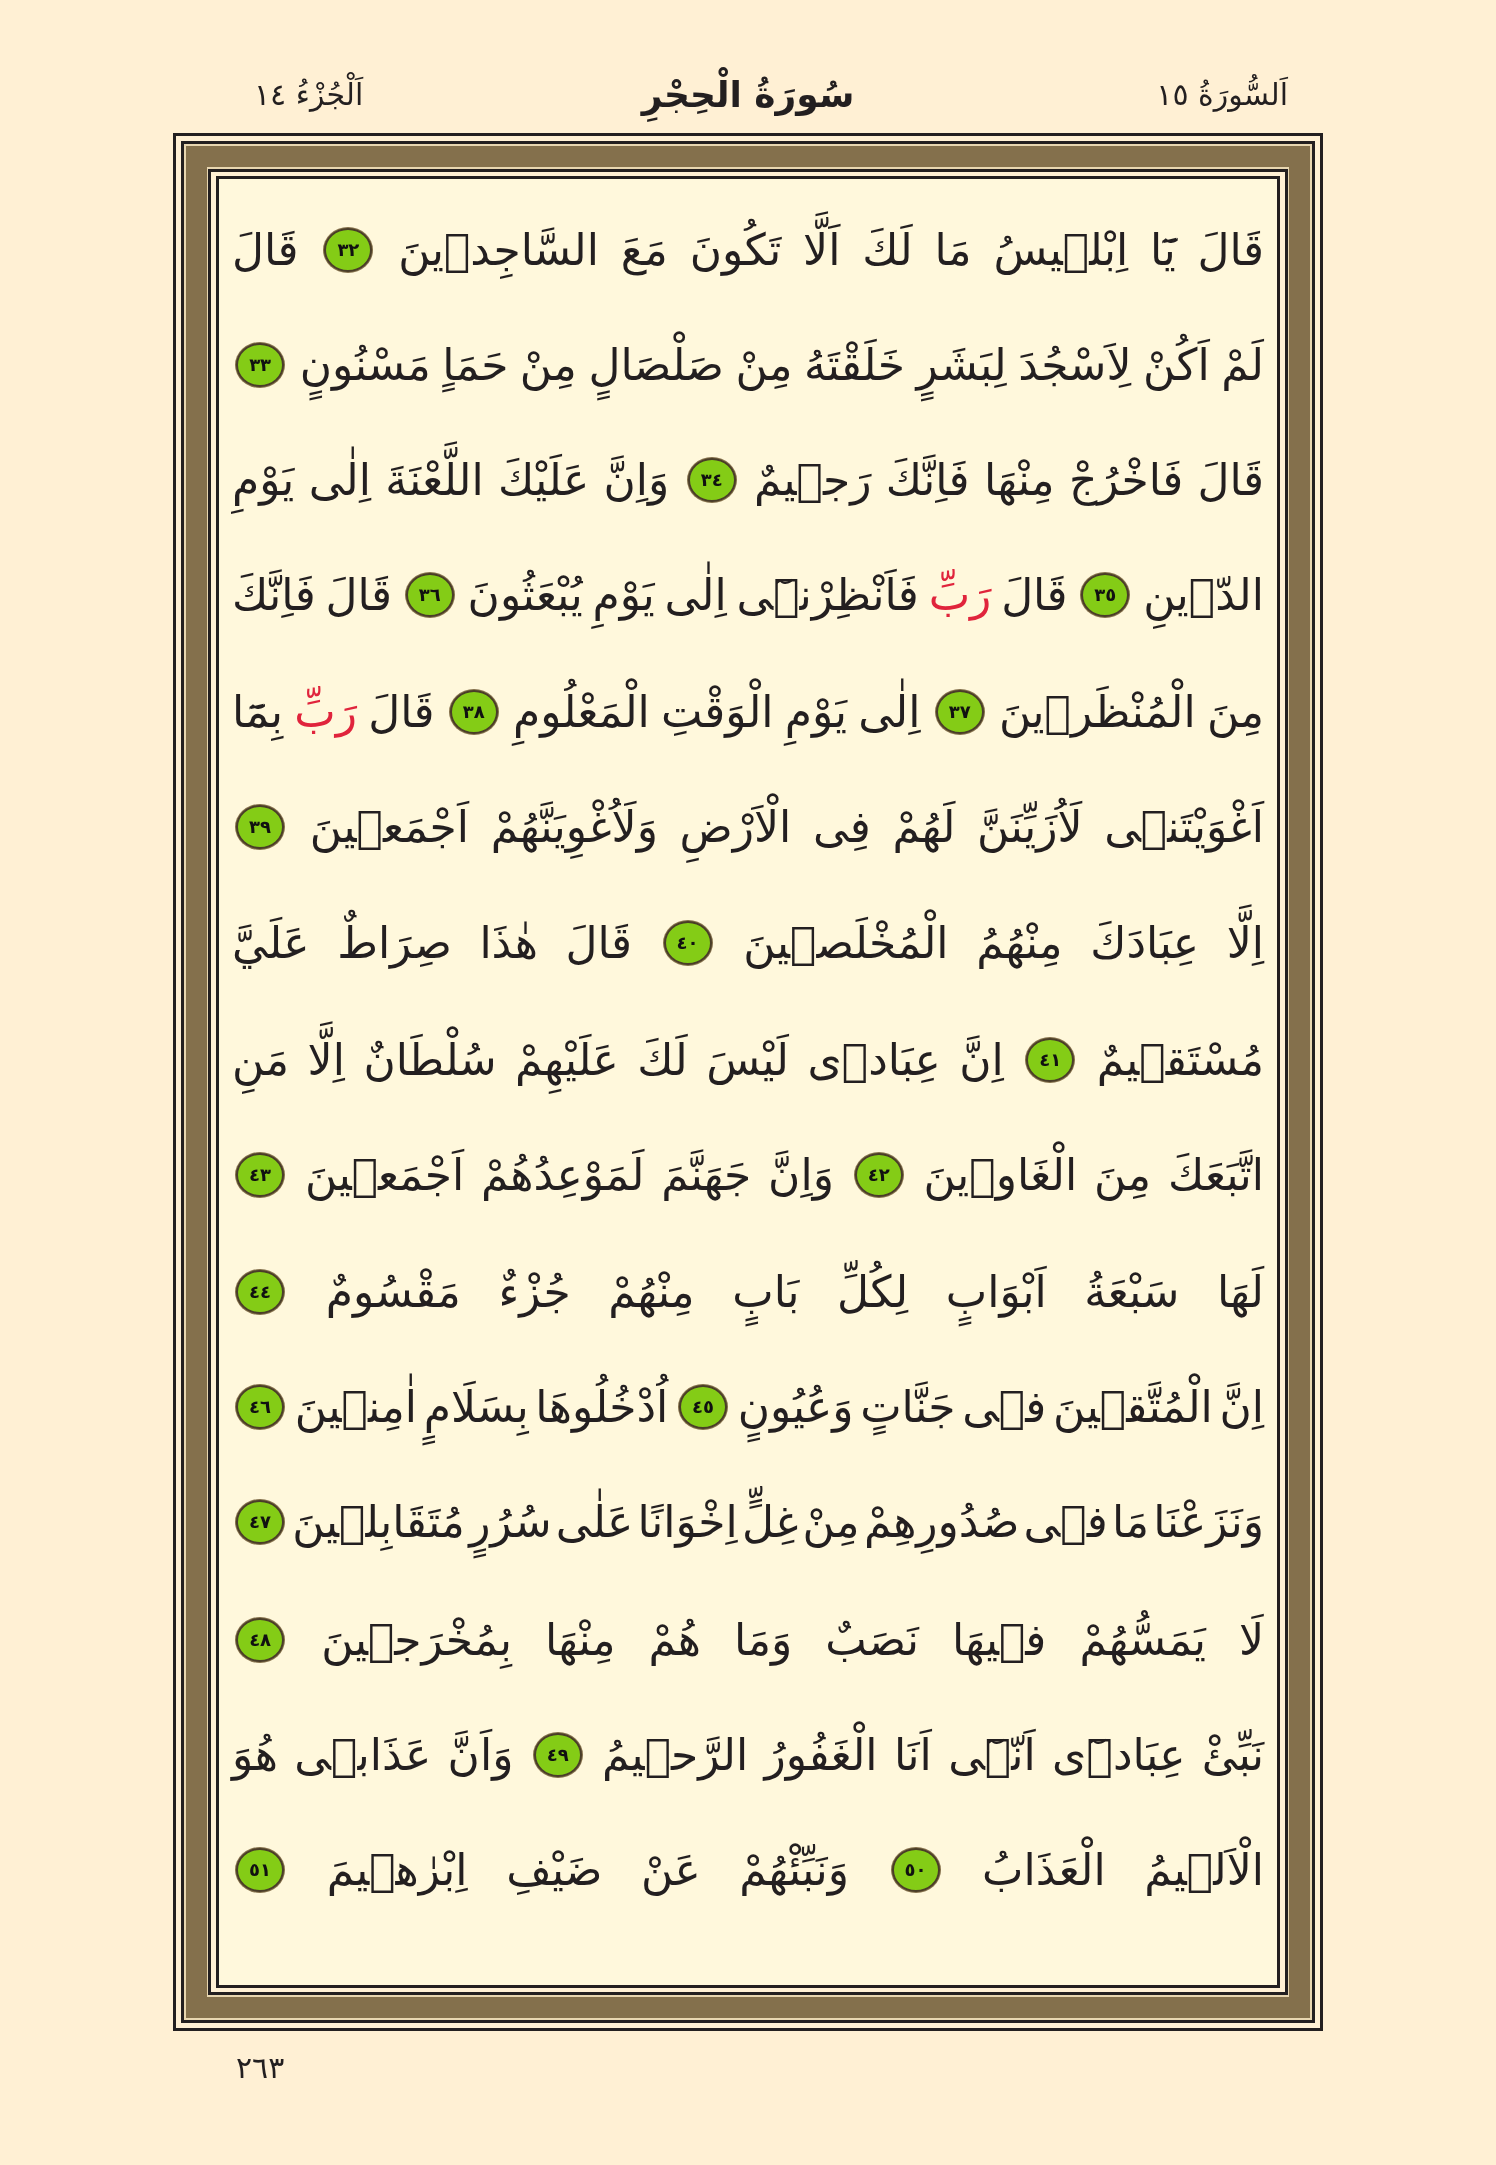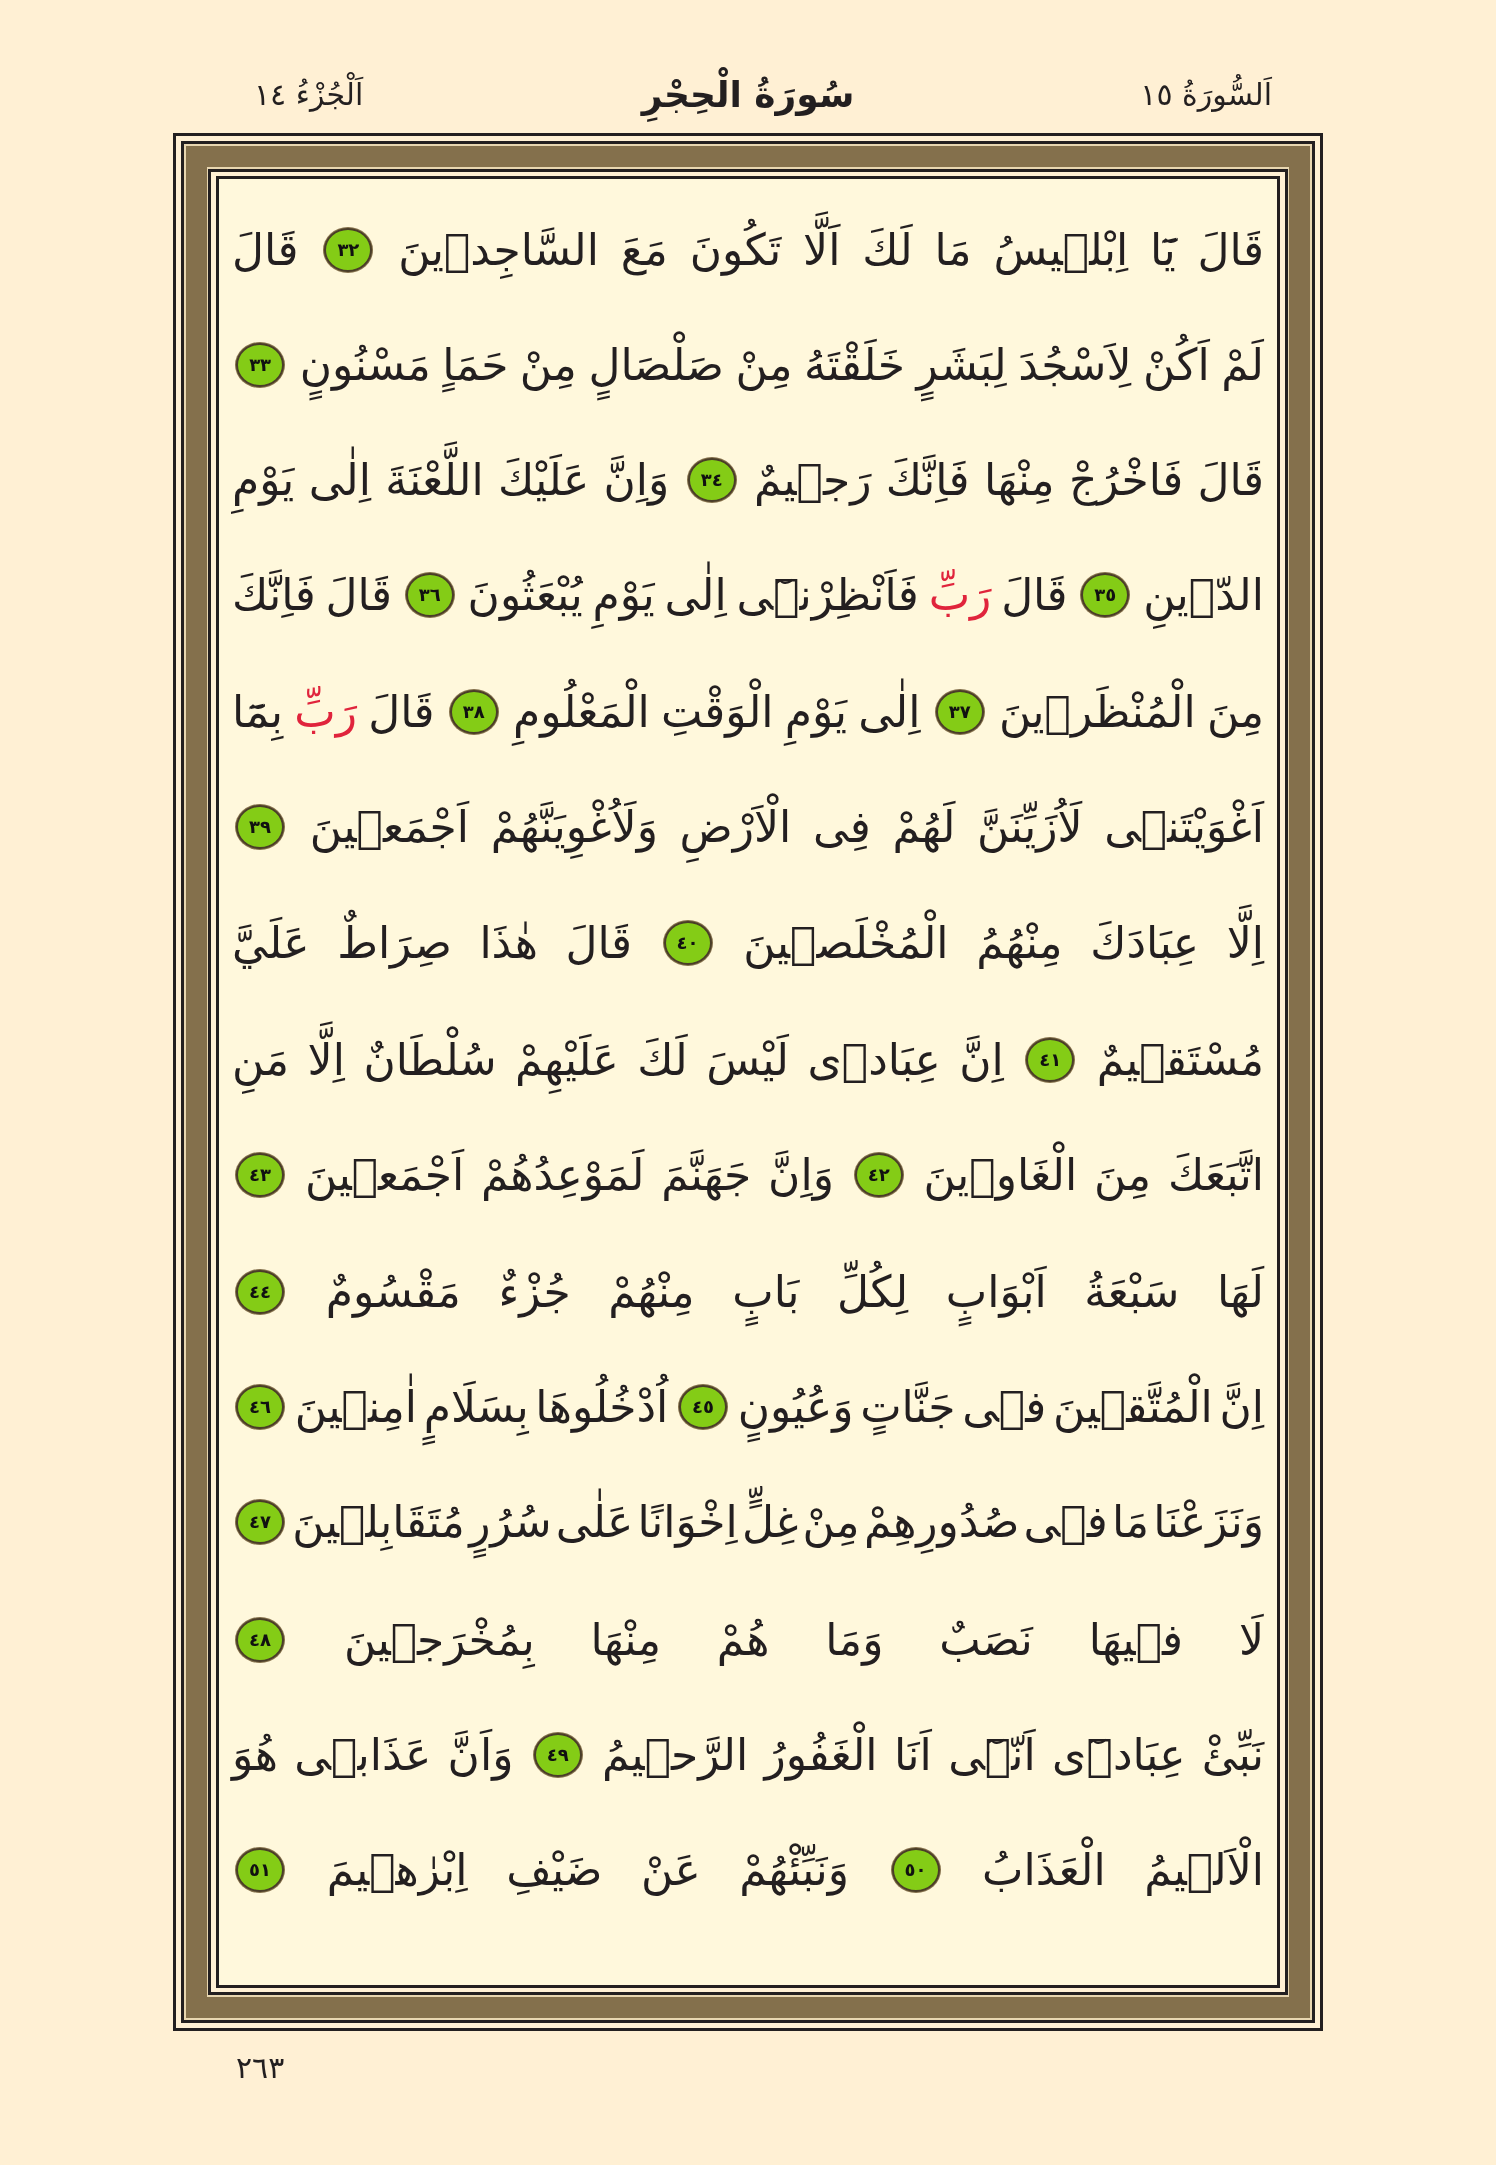--- a/index.html
+++ b/index.html
@@ -12,21 +12,21 @@
       color: #231f20;
     }
     .header {
       position: absolute; top: 70px; left: 0; width: 1496px; height: 60px;
       direction: rtl;
     }
     .header .item {
       position: absolute; top: 0; font-size: 30px; line-height: 50px;
       white-space: nowrap; color: #231f20;
     }
-    .header .surah-no { right: 224px; }
+    .header .surah-no { right: 208px; }
     .header .title { left: 50%; transform: translateX(-50%); font-size: 36px; font-weight: bold; }
     .header .juz { left: 222px; margin-left: 32px; }
 
     .frame { position: absolute; box-sizing: border-box; }
     .f1 { left: 173px; top: 133px; width: 1150px; height: 1898px; border: 3px solid #231f20; background: #fff0d4; }
     .f2 { left: 181px; top: 141px; width: 1134px; height: 1882px; border: 3px solid #231f20; background: #e8d6b0; }
     .f3 { left: 186px; top: 146px; width: 1124px; height: 1872px; background: #84704c; }
     .f4 { left: 207px; top: 167px; width: 1082px; height: 1830px; background: #e8d6b0; }
     .f5 { left: 208px; top: 169px; width: 1080px; height: 1826px; border: 3px solid #231f20; background: #fff0d4; }
     .f6 { left: 216px; top: 176px; width: 1064px; height: 1812px; border: 3px solid #231f20; background: #fff8dc; }
@@ -229,20 +229,21 @@
       <span class="word">مِنْ</span>
       <span class="word">غِلٍّ</span>
       <span class="word">اِخْوَانًا</span>
       <span class="word">عَلٰى</span>
       <span class="word">سُرُرٍ</span>
       <span class="word">مُتَقَابِلٖينَ</span>
       <span class="ayah">٤٧</span>
     </div>
     <div class="line" style="top: 1390px;">
       <span class="word">لَا</span>
+      <span class="word">يَمَسُّهُمْ</span>
       <span class="word">فٖيهَا</span>
       <span class="word">نَصَبٌ</span>
       <span class="word">وَمَا</span>
       <span class="word">هُمْ</span>
       <span class="word">مِنْهَا</span>
       <span class="word">بِمُخْرَجٖينَ</span>
       <span class="ayah">٤٨</span>
     </div>
     <div class="line" style="top: 1505px;">
       <span class="word">نَبِّئْ</span>

